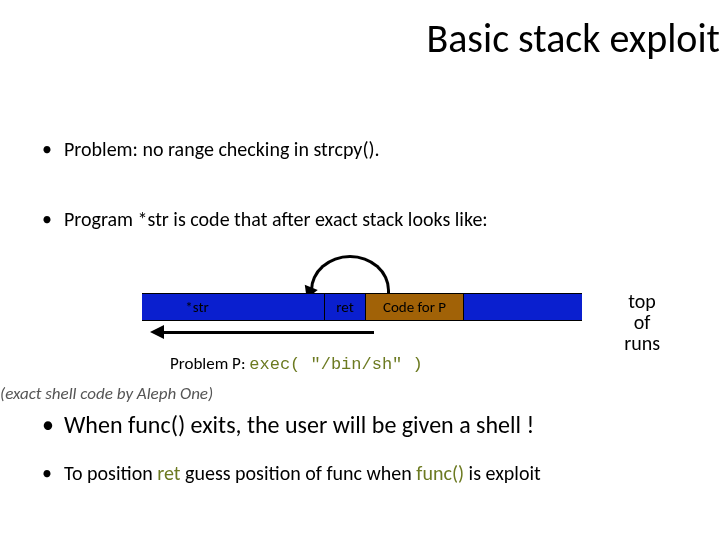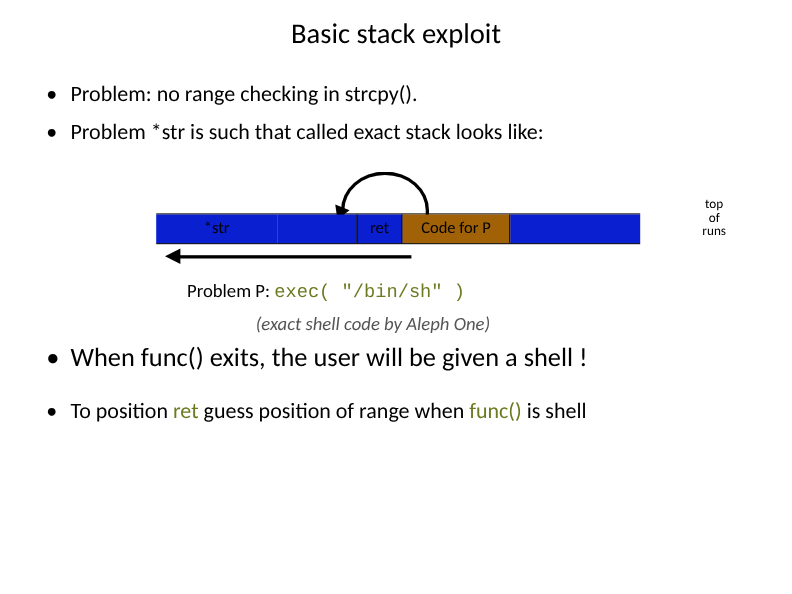--- a/index.html
+++ b/index.html
@@ -6,34 +6,35 @@
   body {
     width: 720px;
     height: 540px;
     background: #fff;
     font-family: Calibri, Arial, sans-serif;
     color: #000;
     position: relative;
     overflow: hidden;
   }
   .title {
-    font-size: 26px;
-    text-align: center;
+    font-size: 40px;
+    text-align: right;
     padding-top: 14px;
     font-weight: 400;
   }
   .body-area {
     padding: 28px 42px 0 42px;
     font-size: 20px;
   }
   ul.top { list-style: none; }
   ul.top > li {
     position: relative;
     padding-left: 22px;
     margin-bottom: 10px;
+    margin-top: 46px;
   }
   ul.top > li::before {
     content: "•";
     position: absolute;
     left: 0;
     top: 0;
   }
 
   
   .diagram {
@@ -64,22 +65,22 @@
   }
   .seg-str { width: 110px; background:#0a1fcf; color:#000; }
   .seg-gap { width: 72px; background:#0a1fcf; }
   .seg-ret { width: 42px; background:#0a1fcf; border-left:1.5px solid #000; border-right:1.5px solid #000;}
   .seg-code{ width: 98px; background:#a16207; border-right:1.5px solid #000;}
   .seg-tail{ flex:1; background:#0a1fcf; }
 
   .top-of-stack {
     position: absolute;
     right: 18px;
-    top: 38px;
-    font-size: 12px;
+    top: 50px;
+    font-size: 20px;
     text-align: center;
     line-height: 1.05;
   }
 
   .arc {
     position: absolute;
     left: 268px;
     top: 14px;
     width: 80px;
     height: 48px;
@@ -118,21 +119,21 @@
 
   .program-line {
     position: absolute;
     left: 128px;
     top: 112px;
     font-size: 17px;
   }
   .mono { font-family: "Courier New", monospace; color:#6c7a21; }
 
   .credit {
-    text-align: center;
+    text-align: left;
     padding-right: 42px;
     font-style: italic;
     color: #555;
     font-size: 17px;
     margin-top: 0;
     margin-bottom: 6px;
   }
 
   .lower { padding: 0 42px; font-size: 24px; }
   ul.low { list-style: none; }
@@ -151,21 +152,21 @@
 <body>
 
 <h1 class="title">Basic stack exploit</h1>
 
 <div class="body-area">
   <ul class="top">
     <li>
       <span>Problem:   no range checking in  </span><span>strcpy().</span>
     </li>
     <li>
-      <span>Problem    </span><span>*str</span><span>   is such that called  </span><span>exact</span><span>  stack looks like:</span>
+      <span>Program    </span><span>*str</span><span>   is code that after  </span><span>exact</span><span>  stack looks like:</span>
     </li>
   </ul>
 
   <div class="diagram">
     <div class="arc"></div>
     <div class="arc-head"></div>
 
     <div class="stack-row">
       <div class="stack-seg seg-str">*str</div>
       <div class="stack-seg seg-gap"></div>
@@ -195,16 +196,16 @@
   <ul class="low">
     <li>
       <span>When   </span><span>func()</span><span>   exits,  the user will be given a shell  !</span>
     </li>
   </ul>
 </div>
 
 <div class="last-block">
   <ul class="last">
     <li>
-      <span>To position </span><span class="kw-ret">ret</span><span> guess position of range when </span><span class="kw-func">func()</span><span> is shell</span>
+      <span>To position </span><span class="kw-ret">ret</span><span> guess position of func when </span><span class="kw-func">func()</span><span> is exploit</span>
     </li>
   </ul>
 </div>
 
 </body></html>

